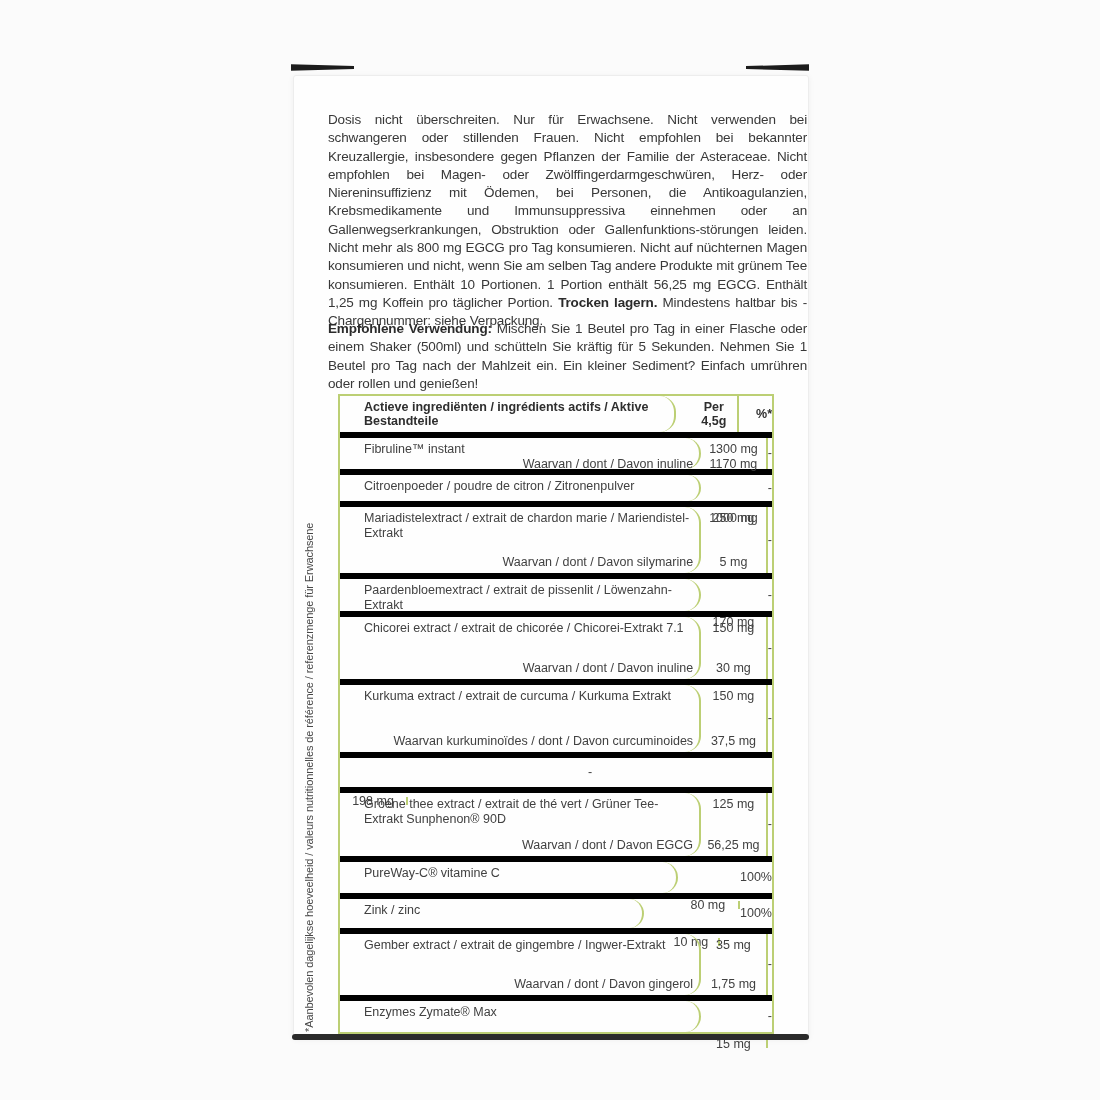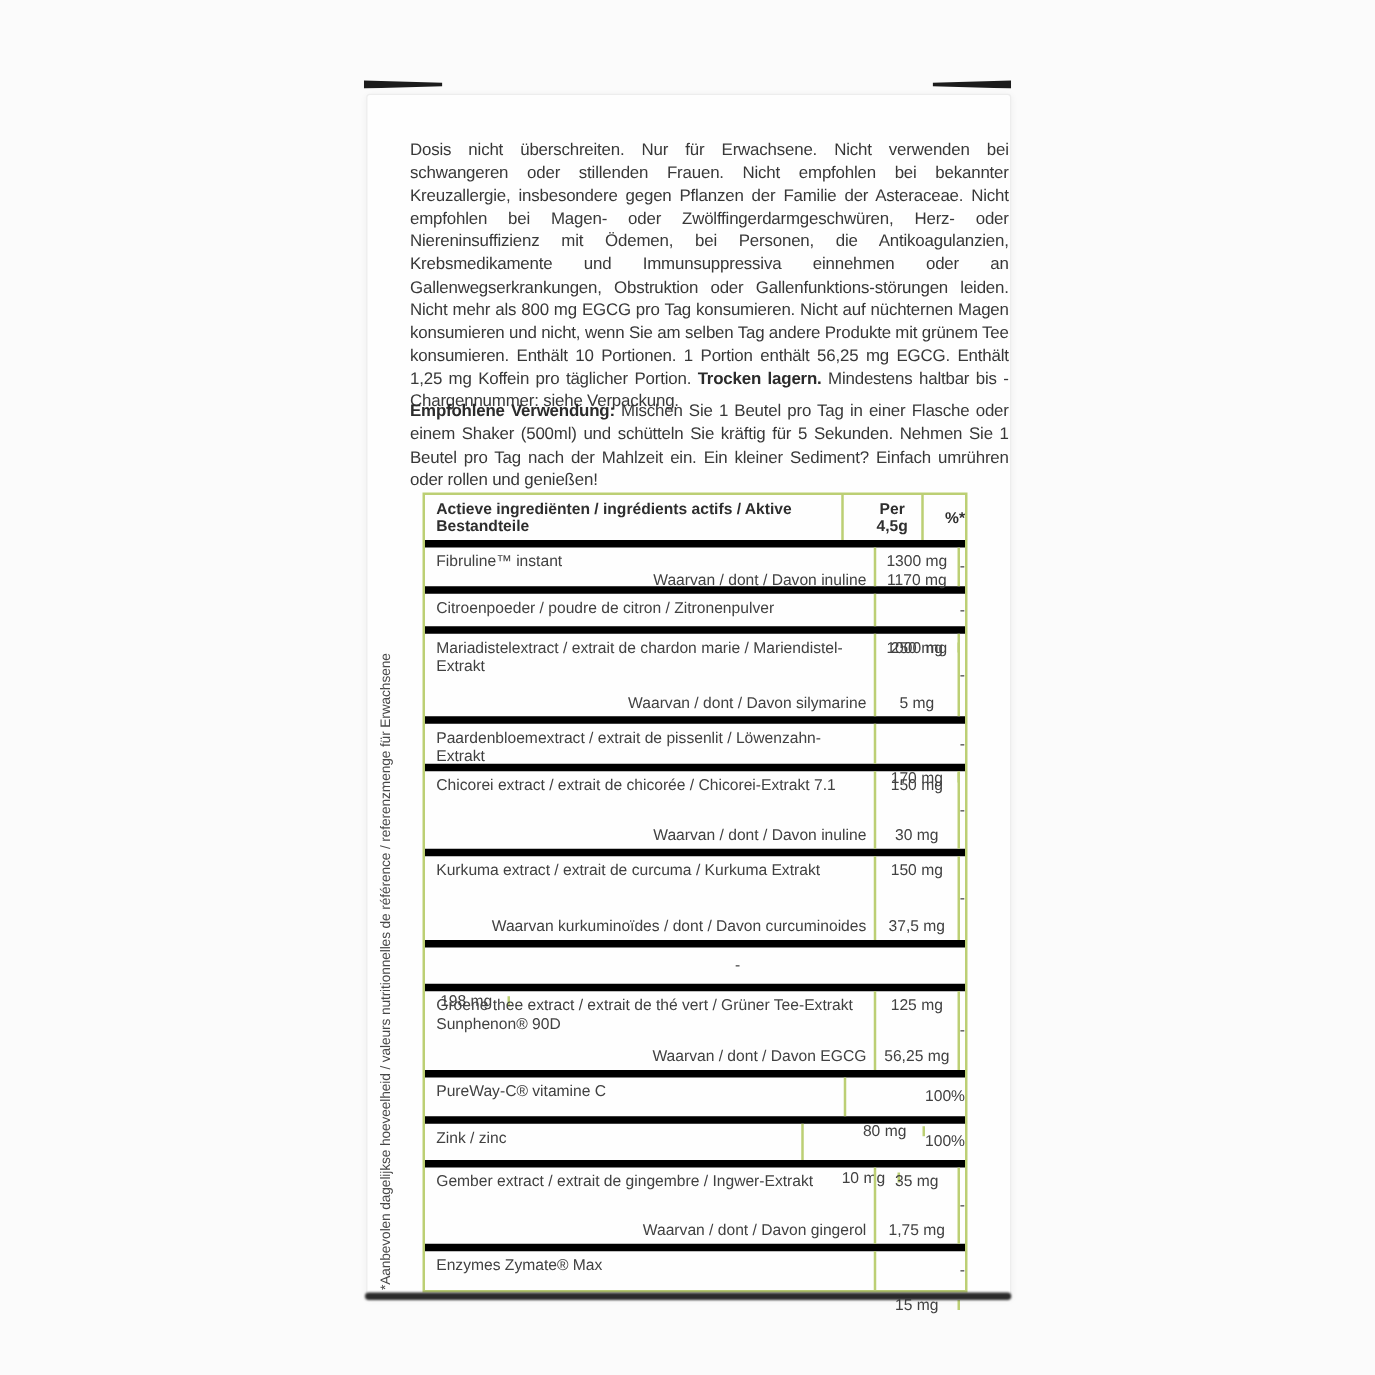--- a/index.html
+++ b/index.html
@@ -38,21 +38,21 @@
   .ing-table {
     position:absolute; left:44px; top:318px; width:436px;
     border:2px solid #bccf74; box-sizing:border-box;
     font-size:12.5px; line-height:14.5px; color:#414141;
   }
   .t-head, .t-row { display:flex; box-sizing:border-box; }
   .t-head { height:36px; font-weight:bold; color:#2e2e2e; }
   .t-row  { border-top:6px solid #000000; }
   .c1 {
     width:368px; box-sizing:border-box; border-right:2px solid #bccf74;
-    padding:4px 6px 4px 9px; display:flex; flex-direction:column; justify-content:space-between;
+    padding:4px 6px 4px 24px; display:flex; flex-direction:column; justify-content:space-between;border-radius:16px;
   }
   .c1.single { justify-content:flex-start; }
   .c2 {
     width:68px; box-sizing:border-box; border-right:2px solid #bccf74;
     padding:4px 2px; display:flex; flex-direction:column; justify-content:space-between;
     text-align:center;
   }
   .c2.single { justify-content:center;margin-top:39px; }
   .c3 { flex:1; display:flex; align-items:center; justify-content:center; }
   .t-head .c1 { justify-content:center; }

